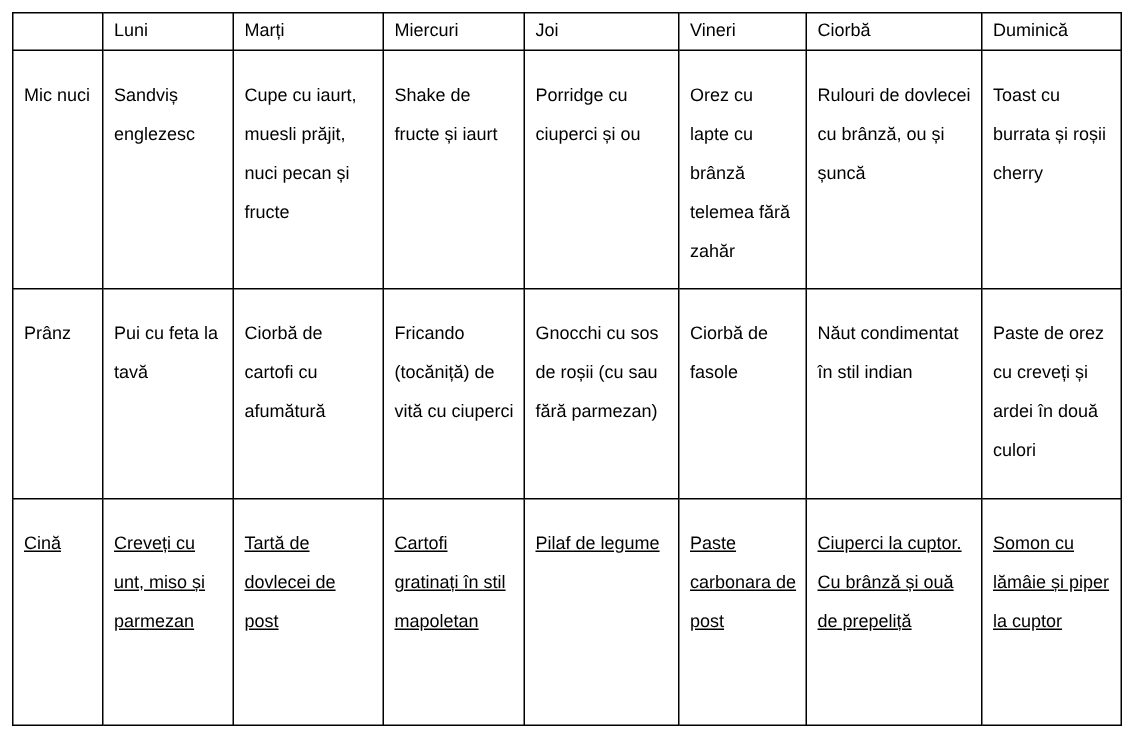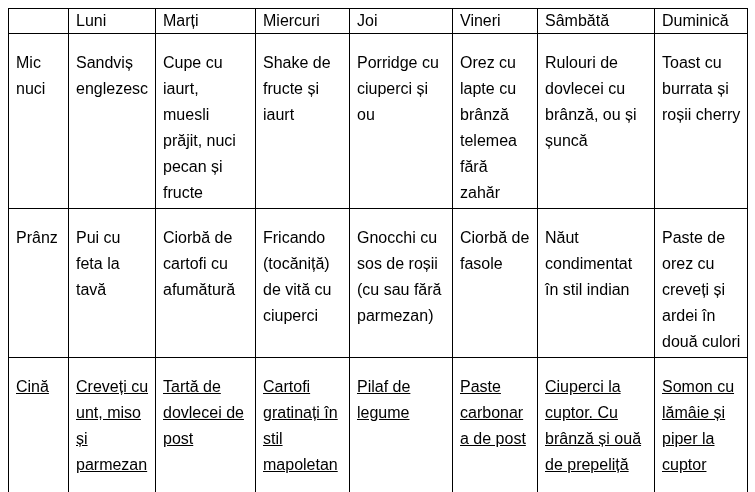--- a/index.html
+++ b/index.html
@@ -24,21 +24,21 @@
     top: 8px;
     width: 739px;
     border-collapse: collapse;
     table-layout: fixed;
   }
   table.menu th, table.menu td {
     border: 1.5px solid #000000;
     vertical-align: top;
     text-align: left;
     font-weight: normal;
-    font-size: 16px;
+    font-size: 12px;
     line-height: 26px;
     padding: 16px 6px 2px 7px;
     overflow: hidden;
     word-wrap: break-word;
   }
   tr.header-row th {
     height: 22px;
     line-height: 21px;
     padding-top: 1px;
     padding-bottom: 1px;
@@ -63,21 +63,21 @@
       <col style="width:93px">
     </colgroup>
     <tbody>
         <tr class="header-row">
       <th></th>
       <th>Luni</th>
       <th>Marți</th>
       <th>Miercuri</th>
       <th>Joi</th>
       <th>Vineri</th>
-      <th>Sâmbătă</th>
+      <th>Ciorbă</th>
       <th>Duminică</th>
     </tr>
     <tr class="meal-row-1">
       <th>Mic nuci</th>
       <td>Sandviș englezesc</td>
       <td>Cupe cu iaurt, muesli prăjit, nuci pecan și fructe</td>
       <td>Shake de fructe și iaurt</td>
       <td>Porridge cu ciuperci și ou</td>
       <td>Orez cu lapte cu brânză telemea fără zahăr</td>
       <td>Rulouri de dovlecei cu brânză, ou și șuncă</td>

